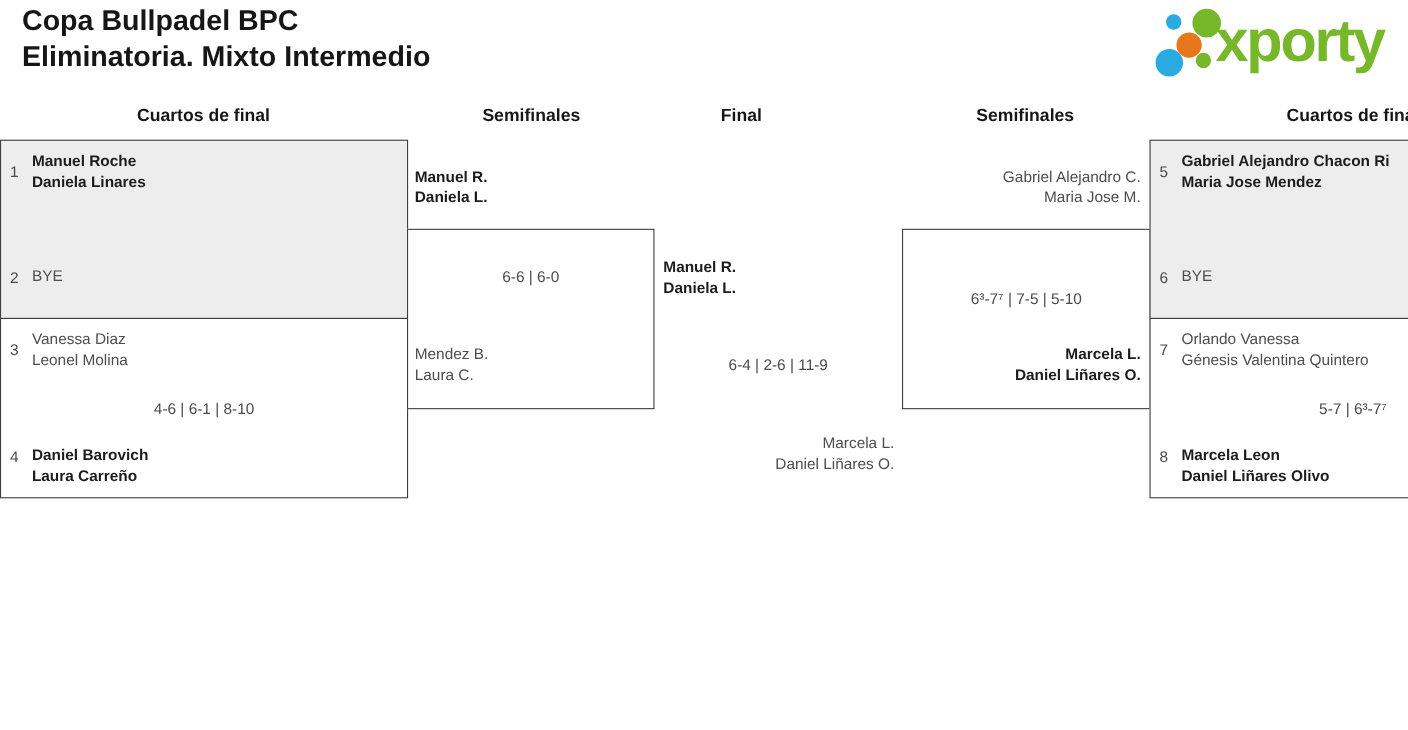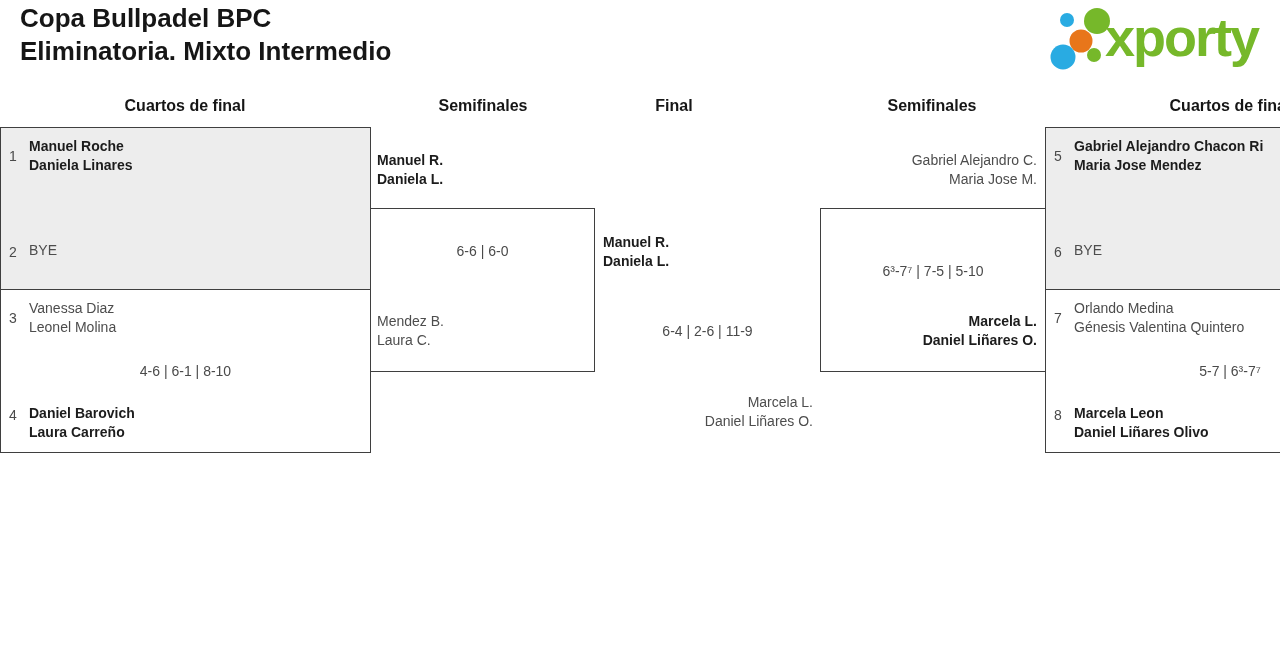--- a/index.html
+++ b/index.html
@@ -155,21 +155,21 @@
     </div>
     <div class="seed seed-bottom">6</div>
     <div class="qf-team qf-bottom loser">
       <div>BYE</div>
     </div>
   </div>
 
   <div class="mbox b-rqf2">
     <div class="seed seed-top">7</div>
     <div class="qf-team qf-top loser">
-      <div>Orlando Medina</div>
+      <div>Orlando Vanessa</div>
       <div>Génesis Valentina Quintero</div>
     </div>
     <div class="score qf-score">5-7 | 6³-7⁷</div>
     <div class="seed seed-bottom">8</div>
     <div class="qf-team qf-bottom winner">
       <div>Marcela Leon</div>
       <div>Daniel Liñares Olivo</div>
     </div>
   </div>
 

